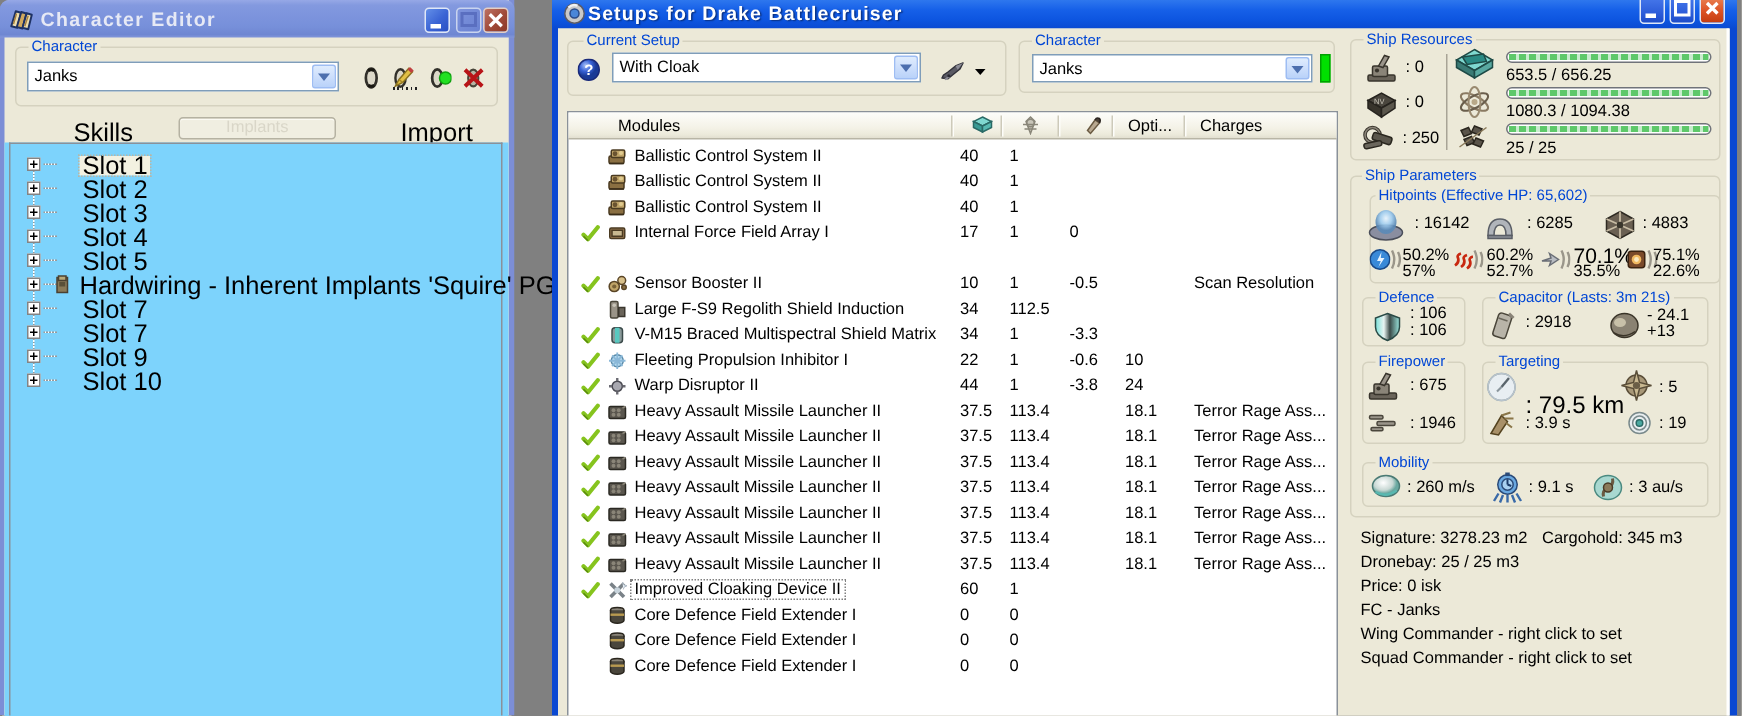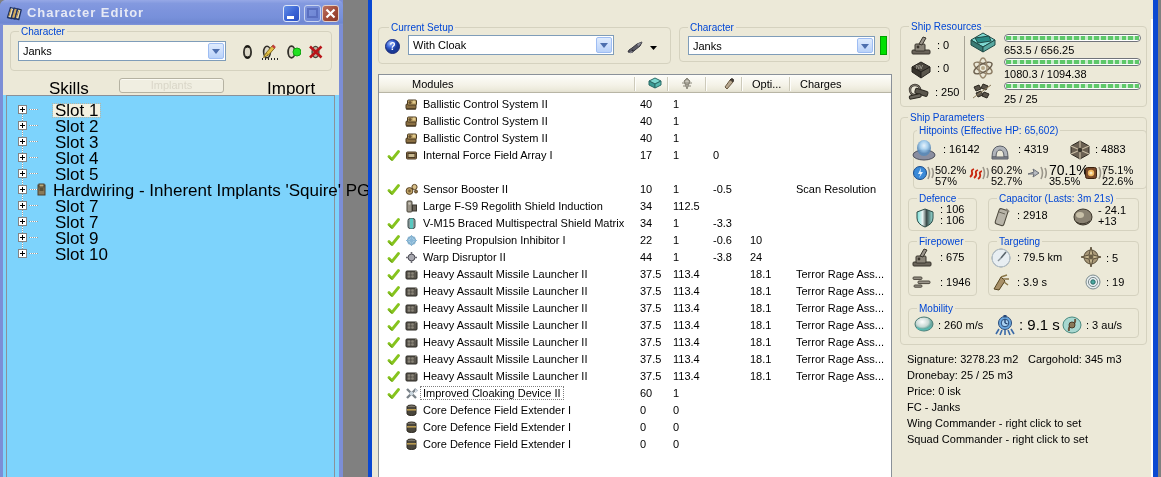--- a/index.html
+++ b/index.html
@@ -169,20 +169,45 @@
 </div>
 <div class="abs" style="left:0;top:150px;width:327px;height:16px">
 <div class="plus" style="left:11px;top:3px"></div>
 <div class="abs" style="left:22px;top:7px;width:9px;height:1px;background:repeating-linear-gradient(90deg,#9a9a9a 0 1px,#fff 1px 2px)"></div>
 <div class="abs t11" style="left:46px;top:2px;padding:0 2px;white-space:nowrap">Slot 10</div>
 </div>
 </div>
     </div>
 </div>
 <div id="rw">
+<div class="title">
+<div class="abs" style="left:8px;top:2px">
+        <svg width="14" height="14" viewBox="0 0 14 14">
+          <circle cx="7" cy="7" r="6.5" fill="#c9c9c9" stroke="#5a5a66"></circle>
+          <circle cx="7" cy="7" r="3" fill="#4a86d8" stroke="#2a4a88"></circle>
+          <path d="M3 3 A5.6 5.6 0 0 1 9 1.8" stroke="#f2f2f2" stroke-width="1.6" fill="none"></path>
+        </svg>
+      </div>
+<div class="txt">Setups for Drake Battlecruiser</div>
+<div class="tbtn" style="left:725px;top:-4px;height:20px;background:linear-gradient(180deg,#4a7ced 0%,#2a5ad8 70%,#1e4cc8 100%)">
+        <svg width="15" height="18" viewBox="0 0 15 18">
+          <rect x="3" y="12" width="7" height="3" fill="#fff"></rect>
+        </svg>
+      </div>
+<div class="tbtn" style="left:745px;top:-4px;height:20px;background:linear-gradient(180deg,#4a7ced 0%,#2a5ad8 70%,#1e4cc8 100%)">
+        <svg width="15" height="18" viewBox="0 0 15 18">
+          <rect x="3" y="4" width="9" height="9" fill="none" stroke="#fff" stroke-width="2"></rect>
+        </svg>
+      </div>
+<div class="tbtn" style="left:765px;top:-4px;height:20px;background:linear-gradient(180deg,#ec8a5c 0%,#dd5426 55%,#c43c10 100%)">
+        <svg width="15" height="18" viewBox="0 0 15 18">
+          <path d="M4 5 L11 12 M11 5 L4 12" stroke="#fff" stroke-width="2.2"></path>
+        </svg>
+      </div>
+</div>
 <div id="body">
 <div class="abs" style="right:0;top:0;width:2px;height:458px;background:#fff"></div>
 <div class="gb" style="left:6px;top:8px;width:293px;height:37px">
         <div class="lbl" style="left:10px">Current Setup</div>
       </div>
 <div class="abs" style="left:13px;top:20px">
         <svg width="15" height="15" viewBox="0 0 15 15">
           <defs>
             <radialGradient id="g1" cx="35%" cy="30%">
               <stop offset="0%" stop-color="#aac2f6"></stop>
@@ -705,21 +730,21 @@
           <ellipse cx="12" cy="9" rx="7" ry="8" fill="url(#sg)" opacity=".9"></ellipse>
         </svg>
       </div>
 <div class="v" style="left:571px;top:124px;font-size:11px">: 16142</div>
 <div class="abs" style="left:617px;top:122px">
         <svg width="22" height="19" viewBox="0 0 22 19">
           <path d="M3 16 Q3 5 11 5 Q19 5 19 16 L15 16 Q15 9 11 9 Q7 9 7 16 Z" fill="#b0b4ba" stroke="#5a5e66"></path>
           <path d="M3 16 L19 16 L19 18 L3 18 Z" fill="#8a8e96" stroke="#5a5e66"></path>
         </svg>
       </div>
-<div class="v" style="left:646px;top:124px;font-size:11px">: 4319</div>
+<div class="v" style="left:646px;top:124px;font-size:11px">: 6285</div>
 <div class="abs" style="left:697px;top:120px">
         <svg width="22" height="22" viewBox="0 0 22 22">
           <path d="M11 2 L20 7 L20 15 L11 20 L2 15 L2 7 Z" fill="#6a6052" stroke="#2e2a22"></path>
           <path d="M11 2 L11 20 M2 7 L20 15 M20 7 L2 15" stroke="#c8bca4" stroke-width="1.2"></path>
           <circle cx="11" cy="11" r="2.2" fill="#3a362c"></circle>
         </svg>
       </div>
 <div class="v" style="left:723px;top:124px;font-size:11px">: 4883</div>
 <div class="abs" style="left:541px;top:147px">
         <svg width="14" height="15" viewBox="0 0 14 15">
@@ -840,21 +865,21 @@
         <div class="lbl" style="left:8px">Targeting</div>
       </div>
 <div class="abs" style="left:619px;top:229px">
         <svg width="20" height="21" viewBox="0 0 20 21">
           <circle cx="10" cy="10" r="9" fill="#e8eef2" stroke="#8a959c"></circle>
           <circle cx="10" cy="10" r="9" fill="none" stroke="#b8c4cc"></circle>
           <path d="M10 10 L15 4" stroke="#5a656c" stroke-width="1.6"></path>
           <path d="M10 10 L7 13" stroke="#8a959c" stroke-width="1.4"></path>
         </svg>
       </div>
-<div class="v" style="left:645px;top:232px;font-size:11px">: 79.5 km</div>
+<div class="v" style="left:645px;top:246px;font-size:16px">: 79.5 km</div>
 <div class="abs" style="left:708px;top:227px">
         <svg width="22" height="22" viewBox="0 0 22 22">
           <circle cx="11" cy="11" r="7" fill="#a89878" stroke="#5a4e38"></circle>
           <path d="M11 1 L13 9 L21 11 L13 13 L11 21 L9 13 L1 11 L9 9 Z" fill="#c8b890" stroke="#5a4e38"></path>
           <circle cx="11" cy="11" r="2.4" fill="#6a5e46"></circle>
         </svg>
       </div>
 <div class="v" style="left:734px;top:233px;font-size:11px">: 5</div>
 <div class="abs" style="left:619px;top:254px">
         <svg width="19" height="19" viewBox="0 0 19 19">
@@ -892,21 +917,21 @@
         <svg width="20" height="22" viewBox="0 0 20 22">
           <circle cx="10" cy="9" r="6.5" fill="#6aa8e0" stroke="#2a4a78"></circle>
           <circle cx="10" cy="9" r="3.8" fill="#a8d0f0" stroke="#2a4a78"></circle>
           <path d="M10 9 L10 5.5 M10 9 L12.5 10" stroke="#1a3a68" stroke-width="1.3"></path>
           <rect x="8.5" y="1" width="3" height="2.4" fill="#2a4a78"></rect>
           <g stroke="#3a6aa8" stroke-width="1.6">
             <path d="M4 15 L1 20 M7 16 L5 21 M10 16 L10 21 M13 16 L15 21 M16 15 L19 20"></path>
           </g>
         </svg>
       </div>
-<div class="v" style="left:647px;top:300px;font-size:15px">: 9.1 s</div>
+<div class="v" style="left:647px;top:300px;font-size:11px">: 9.1 s</div>
 <div class="abs" style="left:690px;top:297px">
         <svg width="20" height="18" viewBox="0 0 20 18">
           <ellipse cx="10" cy="9" rx="9" ry="8" fill="#a8d8d0" stroke="#4a8a80"></ellipse>
           <path d="M10 9 Q14 7 13 3 M10 9 Q6 11 7 15" stroke="#6a5a42" stroke-width="2" fill="none"></path>
           <circle cx="10" cy="9" r="3" fill="#8a7a5a" stroke="#4a3a26"></circle>
         </svg>
       </div>
 <div class="v" style="left:714px;top:300px;font-size:11px">: 3 au/s</div>
 <div class="v" style="left:535px;top:334px;font-size:11px">Signature: 3278.23 m2</div>
 <div class="v" style="left:656px;top:334px;font-size:11px">Cargohold: 345 m3</div>

